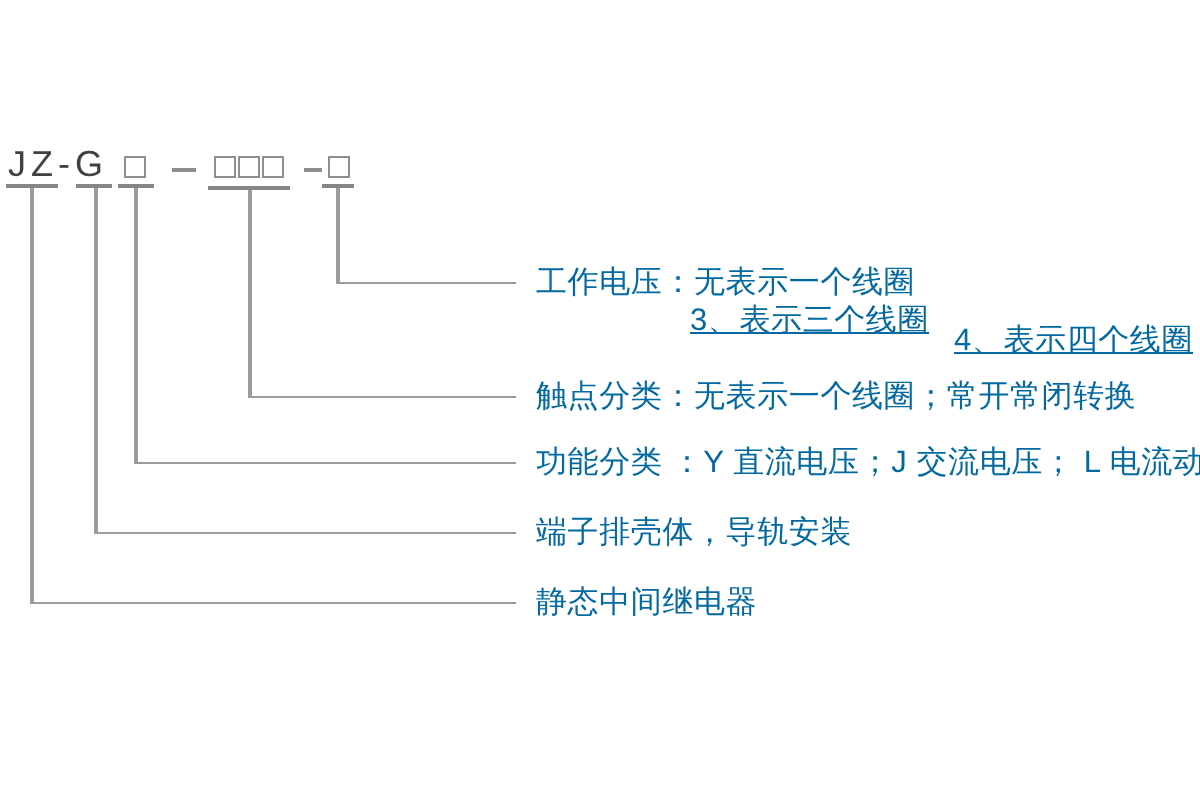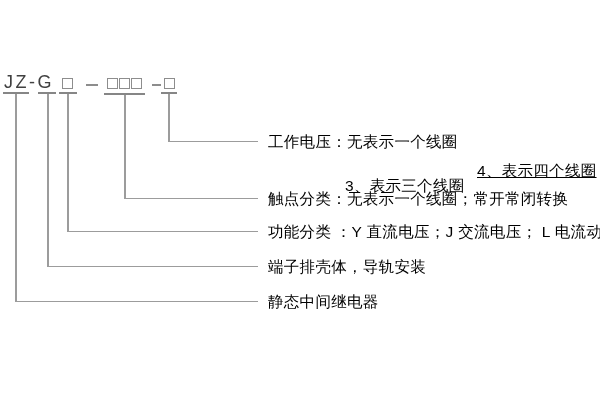--- a/index.html
+++ b/index.html
@@ -47,21 +47,21 @@
     background: #9c9c9c;
   }
   .hline {
     position: absolute;
     height: 1.5px;
     background: #9c9c9c;
   }
   .lbl {
     position: absolute;
     font-size: 15.5px;
-    color: #000000;
+    color: #0369a1;
     white-space: nowrap;
     line-height: 1;
     letter-spacing: 0.3px;
   }
 </style>
 </head>
 <body>
 
 <div class="stage">
 
@@ -87,20 +87,20 @@
   <div class="vline" style="left:124px; top:95px; height:104px;"></div>
   <div class="vline" style="left:168px; top:94px; height:48px;"></div>
 
   <div class="hline" style="left:168px; top:140.5px; width:90px;"></div>
   <div class="hline" style="left:124px; top:197.5px; width:134px;"></div>
   <div class="hline" style="left:67px;  top:230.5px; width:191px;"></div>
   <div class="hline" style="left:47px;  top:265.5px; width:211px;"></div>
   <div class="hline" style="left:15px;  top:300.5px; width:243px;"></div>
 
   <span class="lbl" style="left:268px; top:134px;">工作电压：无表示一个线圈</span>
-  <span class="lbl" style="left:345px; top:178px;">3、表示三个线圈</span>
+  <span class="lbl" style="left:345px; top:153px;text-decoration:underline;">3、表示三个线圈</span>
   <span class="lbl" style="left:477px; top:163px;text-decoration:underline;">4、表示四个线圈</span>
   <span class="lbl" style="left:268px; top:191px;">触点分类：无表示一个线圈；常开常闭转换</span>
   <span class="lbl" style="left:268px; top:224px;">功能分类 ：Y 直流电压；J 交流电压； L 电流动作</span>
   <span class="lbl" style="left:268px; top:294px;">静态中间继电器</span>
   <span class="lbl" style="left:268px; top:259px;">端子排壳体，导轨安装</span>
 
 </div>
 
 </body></html>

